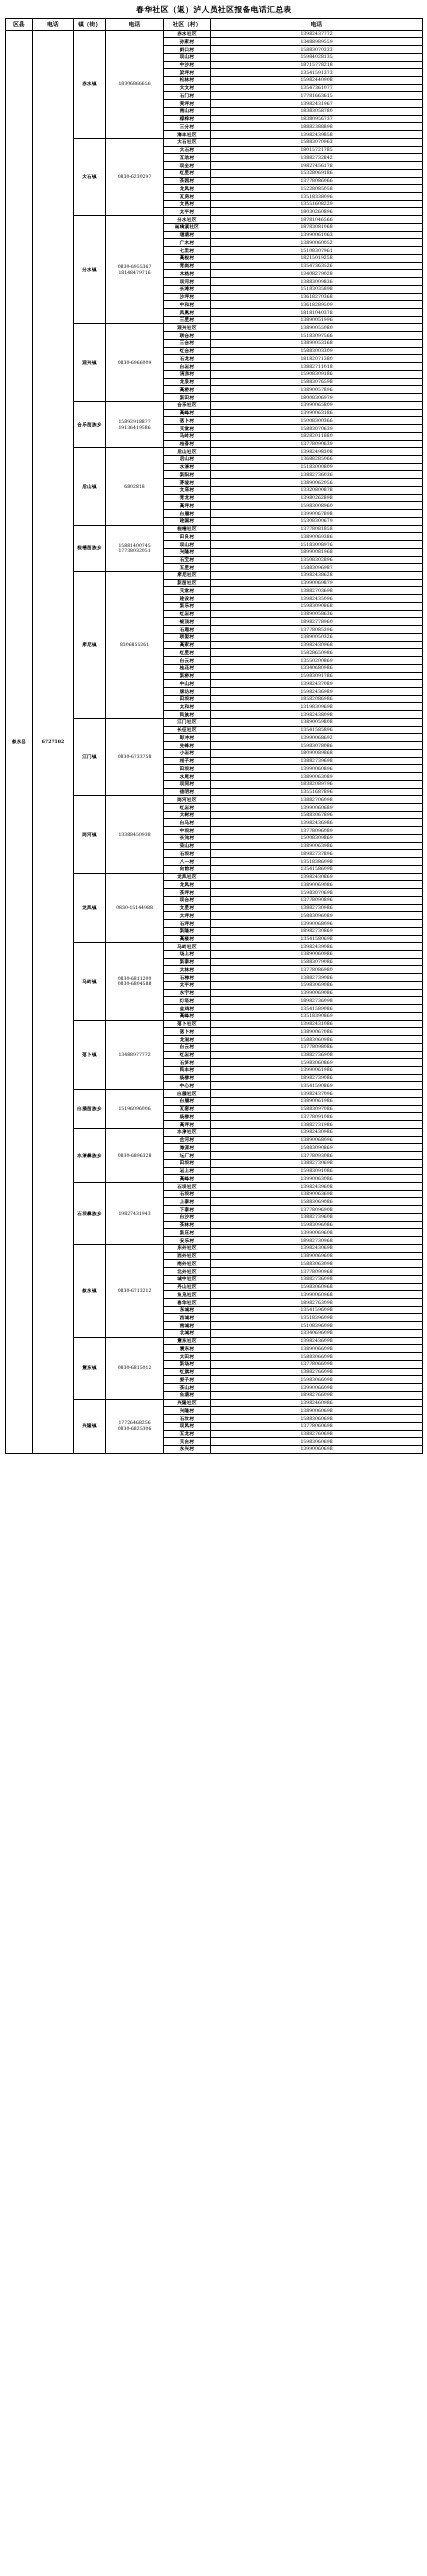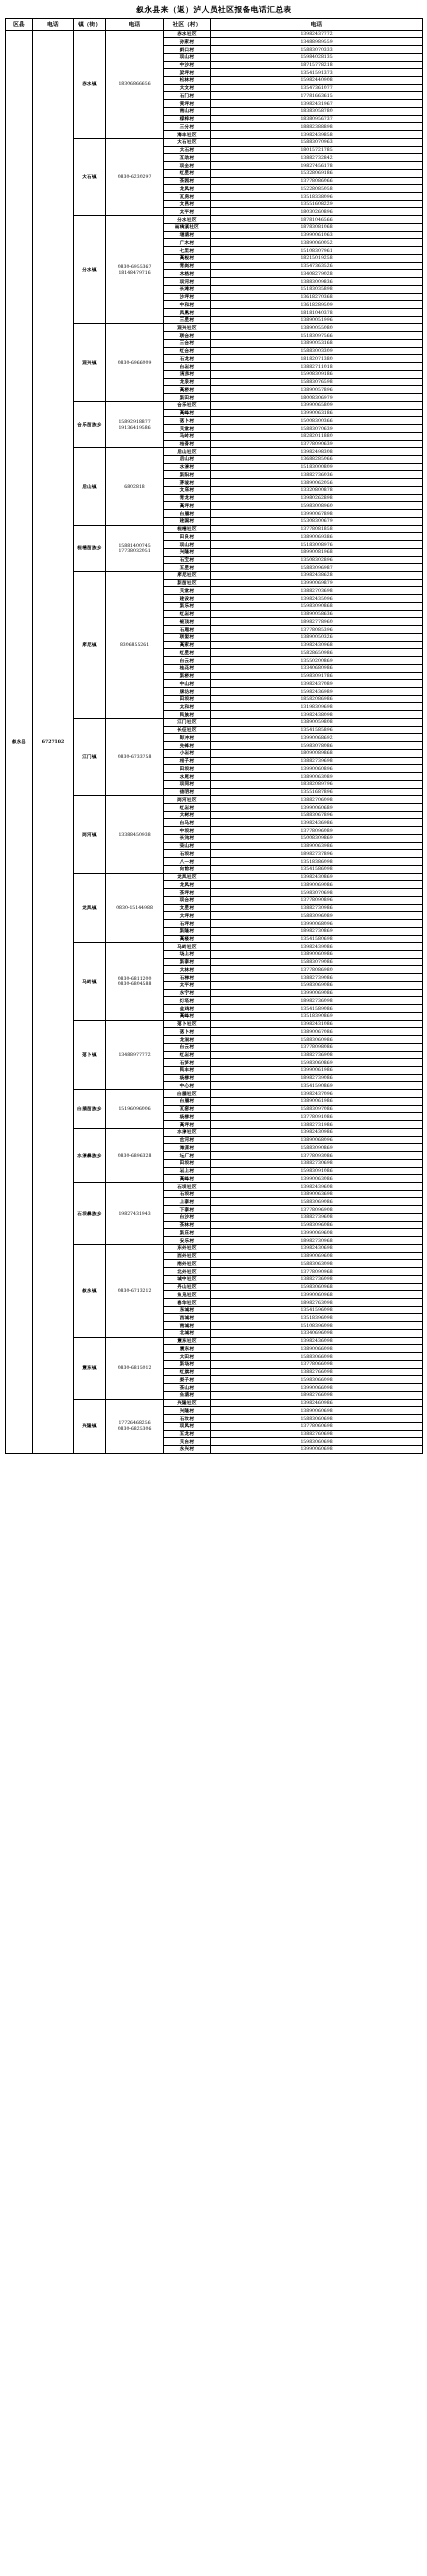--- a/index.html
+++ b/index.html
@@ -50,21 +50,21 @@
   td.towntel{font-size:4.9px;white-space:pre-line;}
   td.vill{font-weight:700;font-size:4.6px;letter-spacing:0.3px;}
   td.villtel{font-size:4.9px;white-space:pre-line;}
   td.countytel{font-size:5.2px;white-space:pre-line;}
 </style>
 </head>
 <body>
 
 <div class="sheet">
 
-  <div class="title">叙永县来（返）泸人员社区报备电话汇总表</div>
+  <div class="title">春华社区（返）泸人员社区报备电话汇总表</div>
 
   <table class="main">
     <colgroup>
       <col class="c-county">
         <col class="c-countytel">
         <col class="c-town">
       <col class="c-towntel">
         <col class="c-vill">
         <col class="c-villtel">
     </colgroup>

